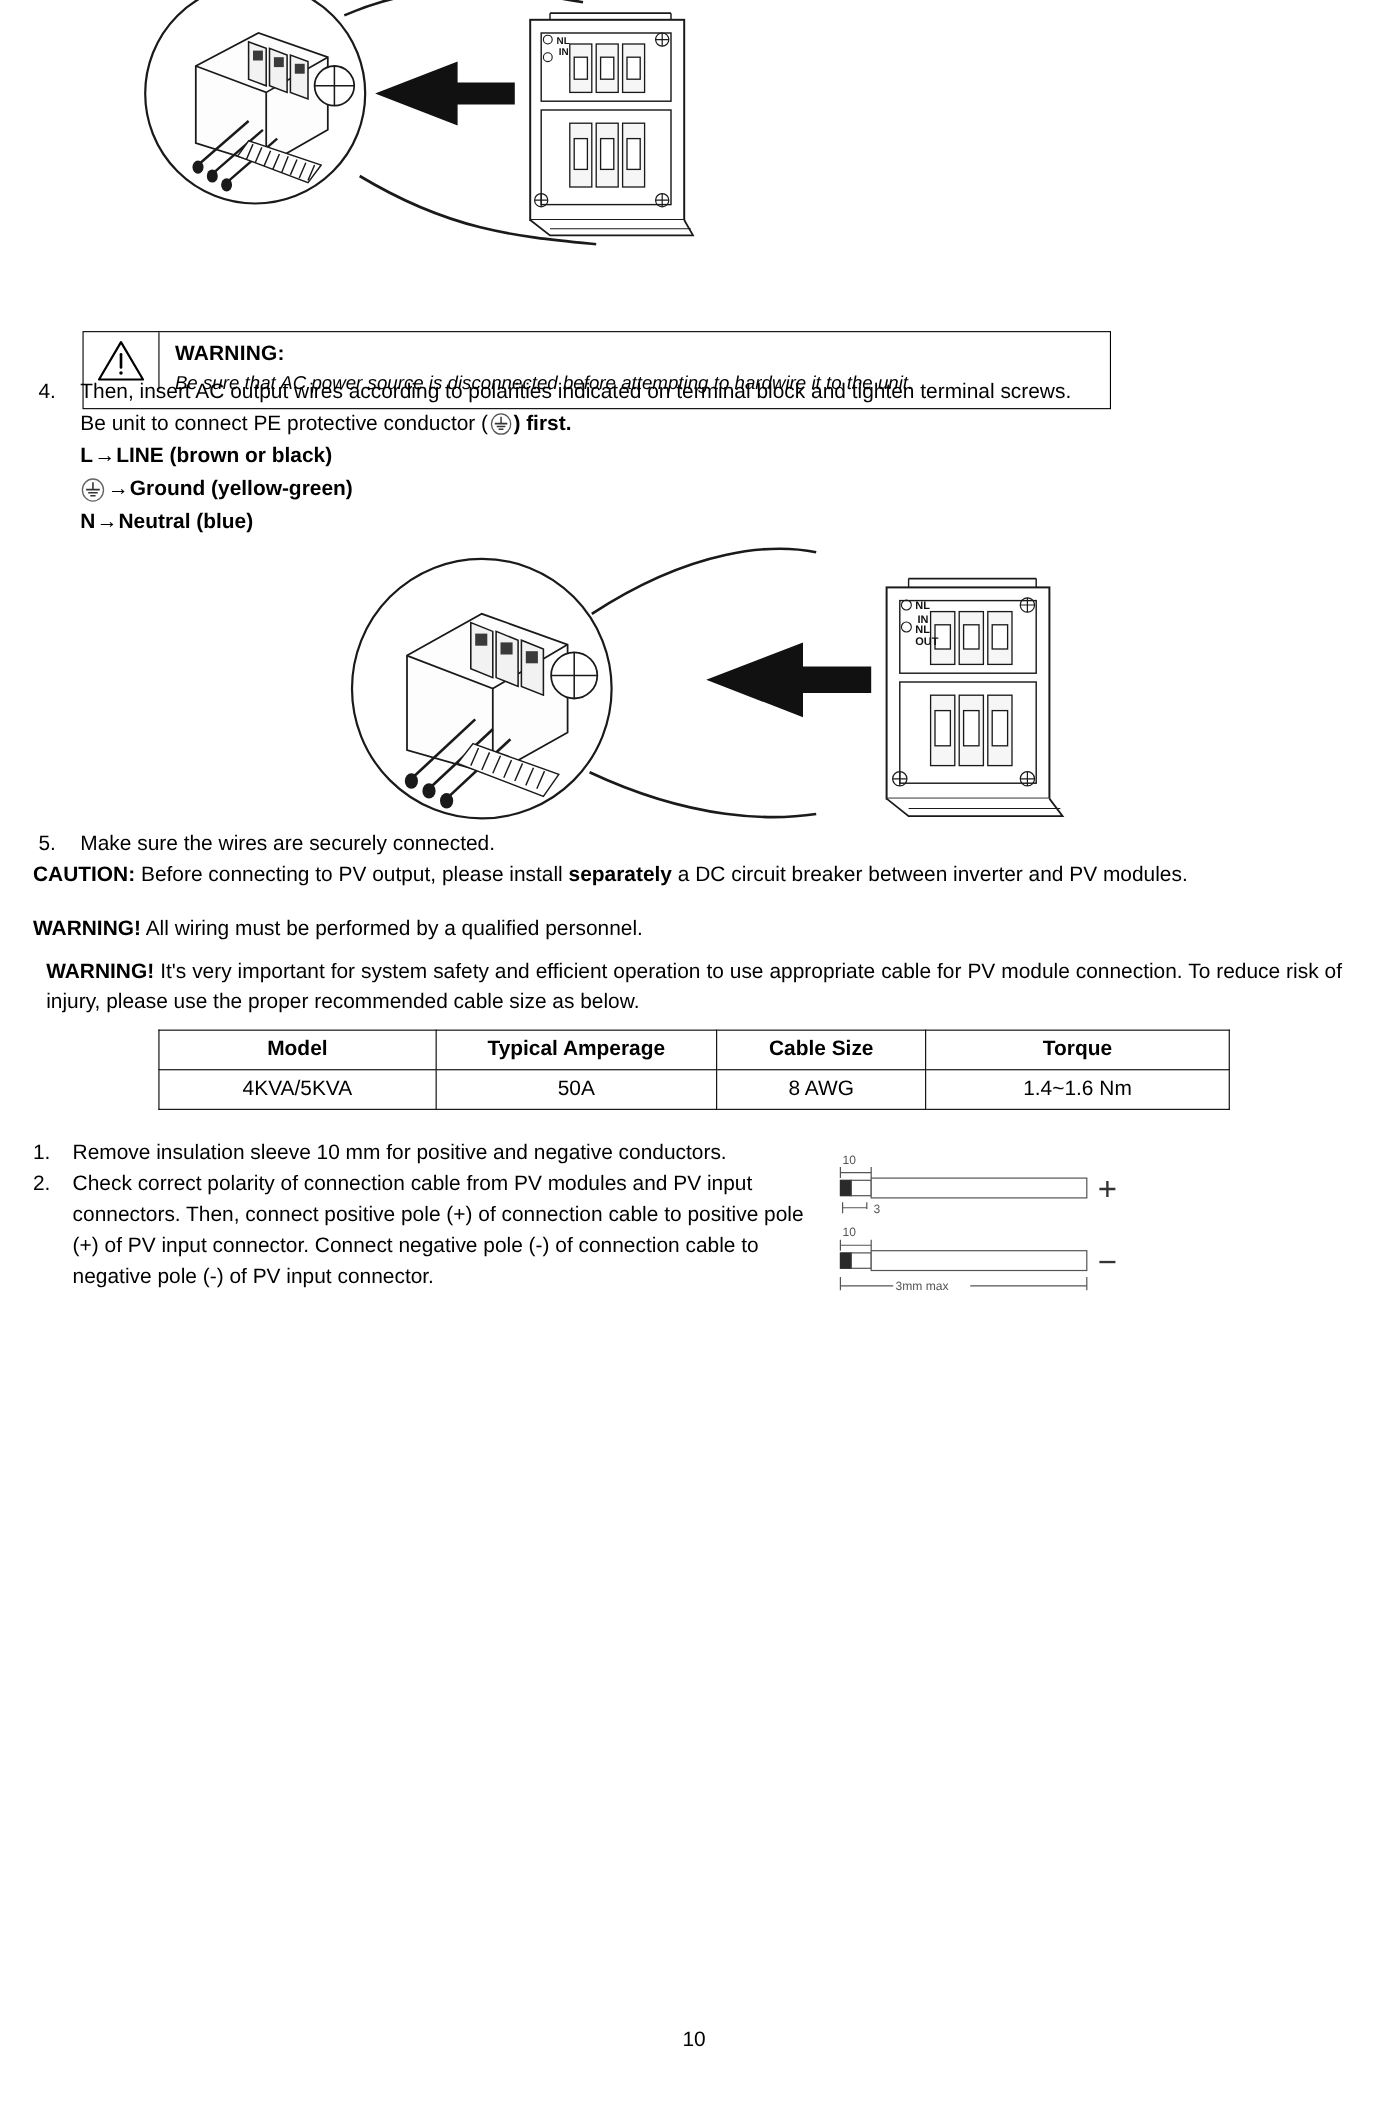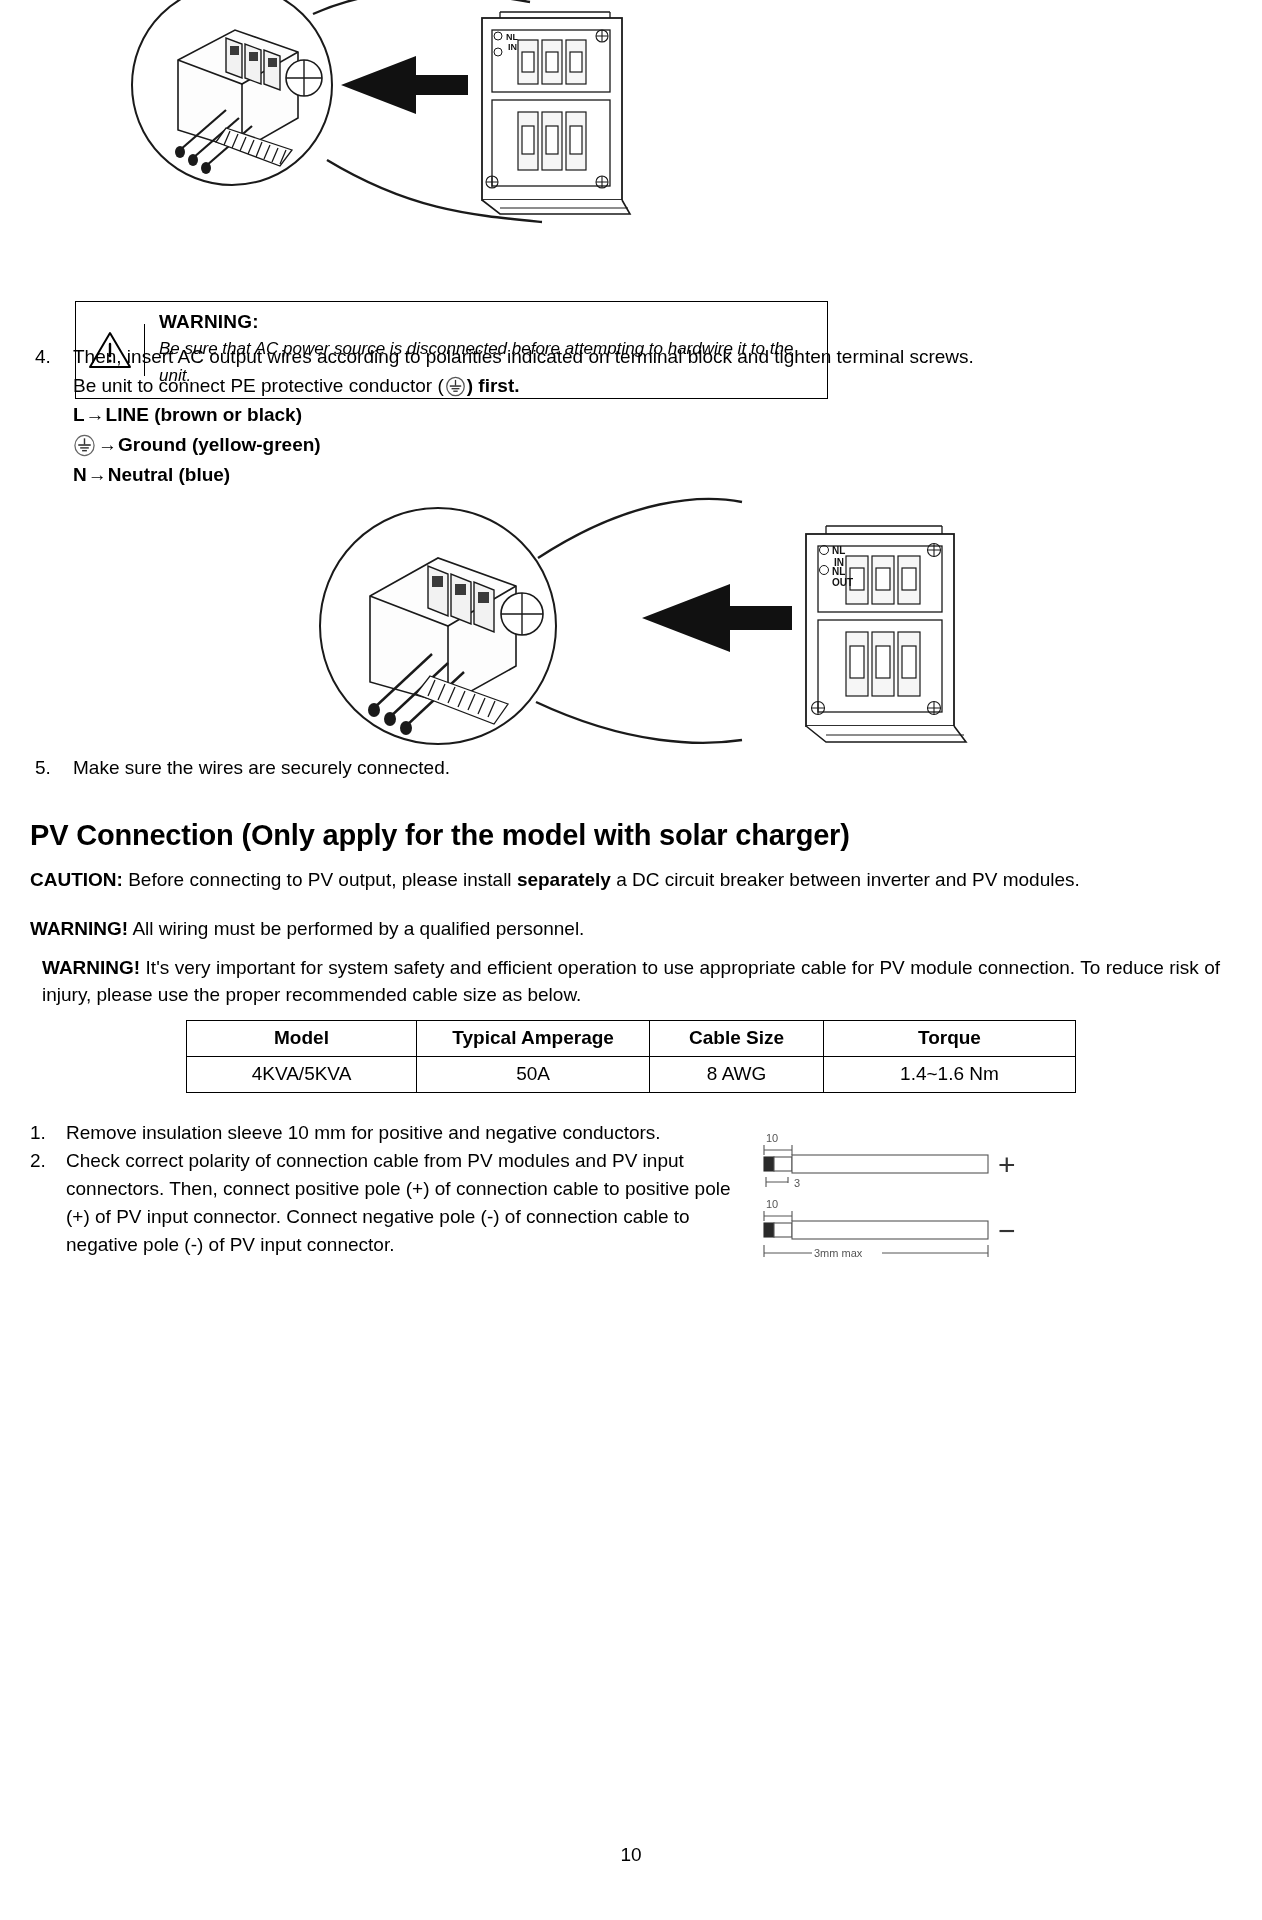--- a/index.html
+++ b/index.html
@@ -28,24 +28,24 @@
     position:relative;
     width:100%;
     height:255px;
     margin-top:6px;
   }
 
   
   .warn-box{
     position:absolute;
     left:75px; top:301px;
-    width:753px;
+    width:935px;
     border:1.6px solid #000;
     display:flex;
-    align-items:center;
+    align-items:flex-start;
     box-sizing:border-box;
   }
   .warn-icon-cell{
     width:68px;
     border-right:1.6px solid #000;
     display:flex;align-items:center;justify-content:center;
     padding:6px 0;
   }
   .warn-body{
     padding:7px 12px 9px 14px;
@@ -116,21 +116,21 @@
     text-align:justify;
   }
   .para.j{text-align:justify;}
   .b{font-weight:bold;}
   .gap{height:22px;}
 
   
   table.spec{
     border-collapse:collapse;
     margin:6px auto 0 auto;
-    width:890px;
+    width:974px;
     table-layout:fixed;
   }
   table.spec th, table.spec td{
     border:1.4px solid #000;
     text-align:center;
     font-size:19px;
     padding:6px 4px 7px 4px;
   }
   table.spec th{font-weight:bold;}
   table.spec col.c1{width:208px;}
@@ -426,21 +426,20 @@
         <text x="802" y="90">OUT</text>
       </g>
     </svg>
   </div>
 
   <div class="step" style="margin-top:2px;">
     <div class="step-num">5.</div>
     <div class="step-body">Make sure the wires are securely connected.</div>
   </div>
 
-  <h1 class="sec">PV Connection (Only apply for the model with solar charger)</h1>
 
   <p class="para j" style="margin-bottom:0;">
     <span class="b">CAUTION:</span><span> Before connecting to PV output, please install </span><span class="b">separately</span><span> a DC circuit breaker between inverter and PV modules.</span>
   </p>
 
   <div class="gap"></div>
 
   <p class="para" style="margin:0;">
     <span class="b">WARNING!</span><span> All wiring must be performed by a qualified personnel.</span>
   </p>

